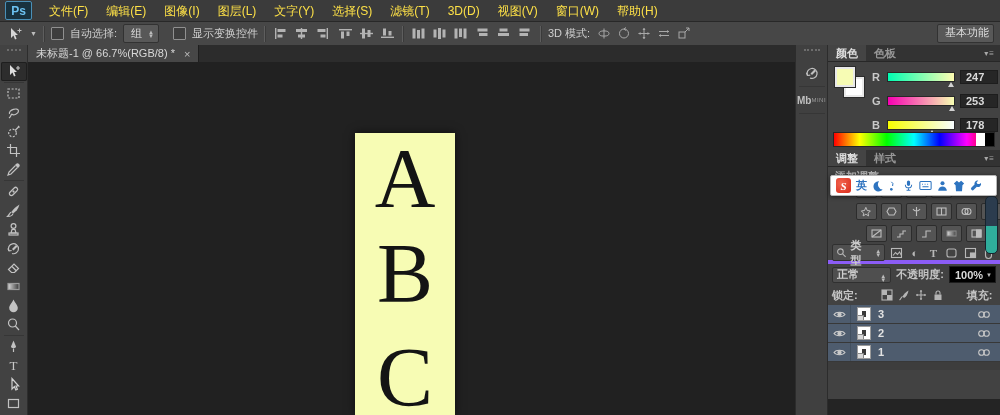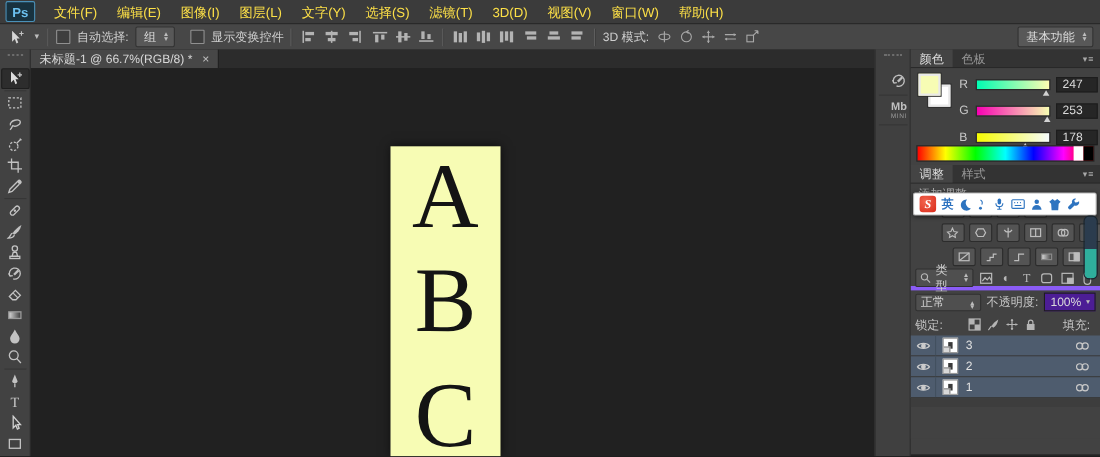--- a/index.html
+++ b/index.html
@@ -19,21 +19,21 @@
   .vsep{width:1px;height:16px;background:#5e5e5e;border-right:1px solid #3a3a3a;}
   .checkbox{width:11px;height:11px;background:#3e3e3e;border:1px solid #909090;border-radius:1px;}
   .opt-label{color:#cfcfcf;white-space:nowrap;}
   .dropdown{display:flex;align-items:center;height:17px;background:#585858;border:1px solid #323232;
             border-radius:2px;padding:0 4px 0 7px;gap:6px;color:#dcdcdc;}
   .stepper{display:flex;flex-direction:column;line-height:4px;font-size:6px;color:#bdbdbd;}
   .stepper::before{content:"▲";}
   .stepper::after{content:"▼";}
   .icon-btn{display:flex;align-items:center;justify-content:center;padding:1px;}
   .caret-down{font-size:7px;color:#bdbdbd;}
-  .workspace{margin-left:auto;}
+  .workspace{margin-left:auto;flex-direction:column;}
   .icon-group{display:flex;align-items:center;gap:4px;}
   
   .tabstrip{position:absolute;left:28px;top:45px;width:767px;height:17px;background:#2c2c2c;display:flex;}
   .doc-tab{display:flex;align-items:center;gap:9px;background:#474747;color:#d8d8d8;
            padding:0 8px;font-size:11px;border-right:1px solid #1f1f1f;white-space:nowrap;}
   .tab-close{color:#bdbdbd;font-size:11px;}
   
   .toolbox{position:absolute;left:0;top:45px;width:28px;height:370px;background:#424242;
            border-right:1px solid #2d2d2d;display:flex;flex-direction:column;align-items:center;box-sizing:border-box;padding-top:4px;}
   .tool-grip{width:14px;height:6px;border-top:2px dotted #6d6d6d;margin-bottom:5px;}
@@ -46,25 +46,25 @@
   .document{position:absolute;left:327px;top:71px;width:100px;height:282px;background:#f7fcb4;
             box-shadow:0 0 9px rgba(0,0,0,0.6);overflow:hidden;}
   .letter{position:absolute;width:100%;text-align:center;font-family:"Liberation Serif","DejaVu Serif",serif;
           font-size:84px;line-height:1;color:#141414;}
   .letter-a{top:4px;} .letter-b{top:99px;} .letter-c{top:203px;}
   
   .dockstrip{position:absolute;left:795px;top:45px;width:33px;height:370px;background:#404040;
              border-left:1px solid #2c2c2c;border-right:1px solid #2c2c2c;box-sizing:border-box;
              display:flex;flex-direction:column;align-items:center;padding-top:4px;}
   .dock-grip{width:16px;height:5px;border-top:2px dotted #6d6d6d;margin-bottom:4px;}
-  .dock-btn{width:26px;height:26px;display:flex;flex-direction:column;align-items:flex-end;justify-content:center;
+  .dock-btn{width:26px;height:26px;display:flex;flex-direction:row;align-items:center;justify-content:center;
             border-bottom:1px solid #363636;color:#c0c0c0;}
   .dock-btn .mini{font-size:6px;color:#9a9a9a;letter-spacing:0.5px;}
   
-  .panels{position:absolute;left:828px;top:45px;width:172px;height:368px;background:#424242;}
+  .panels{position:absolute;left:828px;top:45px;width:172px;height:278px;background:#424242;font-weight:bold;}
   .panel{position:absolute;left:0;width:172px;}
   .panel-header{height:16px;background:#333333;border-bottom:1px solid #272727;display:flex;align-items:stretch;}
   .ptab{padding:1px 8px 0;font-size:11px;color:#979797;display:flex;align-items:center;}
   .ptab.active{background:#444444;color:#dedede;}
   .pmenu{margin-left:auto;display:flex;align-items:center;padding:0 5px;color:#a8a8a8;font-size:8px;}
   .pmenu::before{content:"▾≡";letter-spacing:1px;}
   
   .color-body{position:relative;height:89px;background:#424242;}
   .swatch{position:absolute;width:20px;height:20px;box-sizing:border-box;border:2px solid #e9e9e9;box-shadow:0 0 0 1px #2b2b2b;}
   .swatch-fg{left:7px;top:5px;z-index:2;}
@@ -107,21 +107,21 @@
   .filter-row{height:19px;padding:0 4px;gap:4px;border-bottom:4px solid #8b5cf6;}
   .filter-select{display:flex;align-items:center;gap:4px;background:#4f4f4f;border:1px solid #303030;
                  border-radius:2px;height:15px;padding:0 3px;}
   .ft-icon{width:15px;display:flex;justify-content:center;color:#b8b8b8;font-size:11px;}
   .ft-icon svg{stroke:#b8b8b8;fill:none;stroke-width:1.1;}
   .filter-toggle{margin-left:auto;}
   .blend-row{height:21px;padding:0 4px;gap:5px;}
   .blend-select{width:96px;height:16px;background:#4f4f4f;border:1px solid #303030;border-radius:2px;
                 display:flex;align-items:flex-end;justify-content:space-between;padding:0 4px;box-sizing:border-box;}
   .small-label{color:#c6c6c6;white-space:nowrap;}
-  .val-box{height:15px;background:#4c1d95;border:1px solid #1d1d1d;display:flex;align-items:center;
+  .val-box{height:15px;background:#000000;border:1px solid #1d1d1d;display:flex;align-items:center;
            gap:3px;padding:0 3px 0 5px;color:#dadada;}
   .val-box .caret-down{font-size:6px;}
   .lock-row{height:20px;padding:0 4px;gap:23px;}
   .lock-icons{display:flex;gap:5px;align-items:center;}
   .lock-icons svg{stroke:#b5b5b5;fill:none;stroke-width:1.1;}
   .fill-label{margin-left:auto;}
   .layer-row{height:19px;border-bottom:1px solid #383838;background:#424242;}
   .layer-row.selected{background:#4e5c6e;}
   .eye-cell{width:22px;align-self:stretch;display:flex;align-items:center;justify-content:center;
             border-right:1px solid #393939;}

